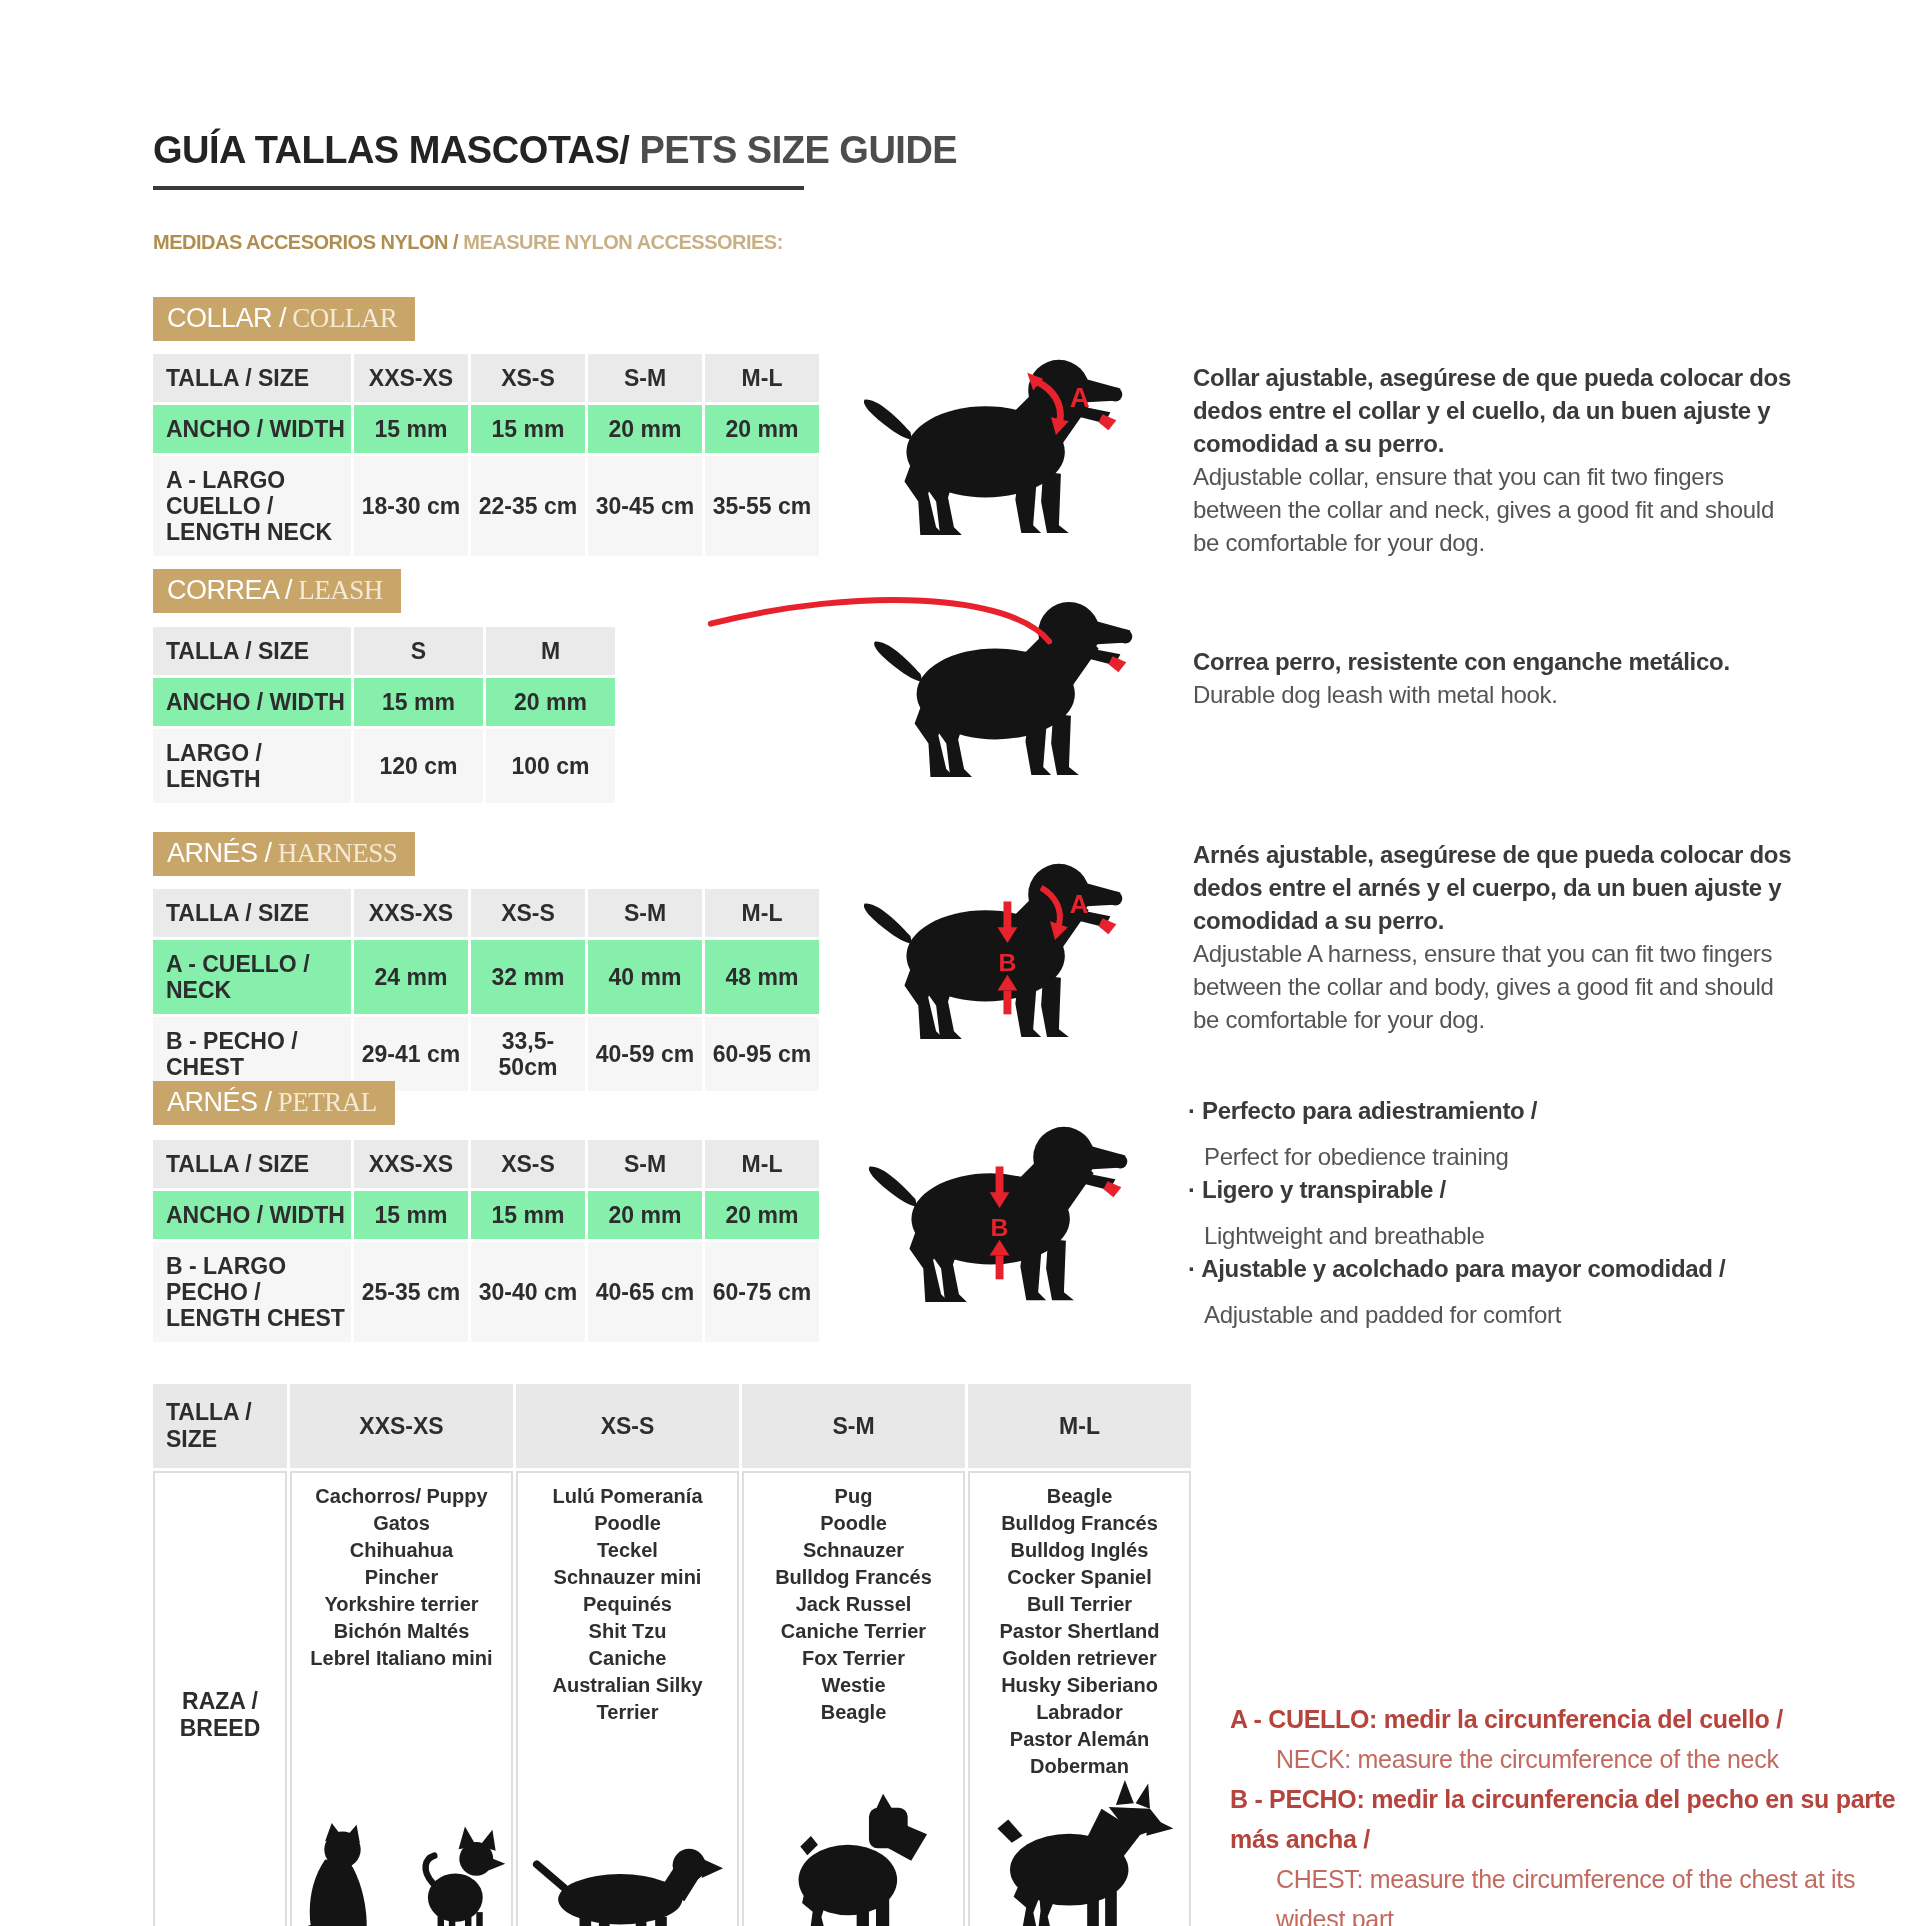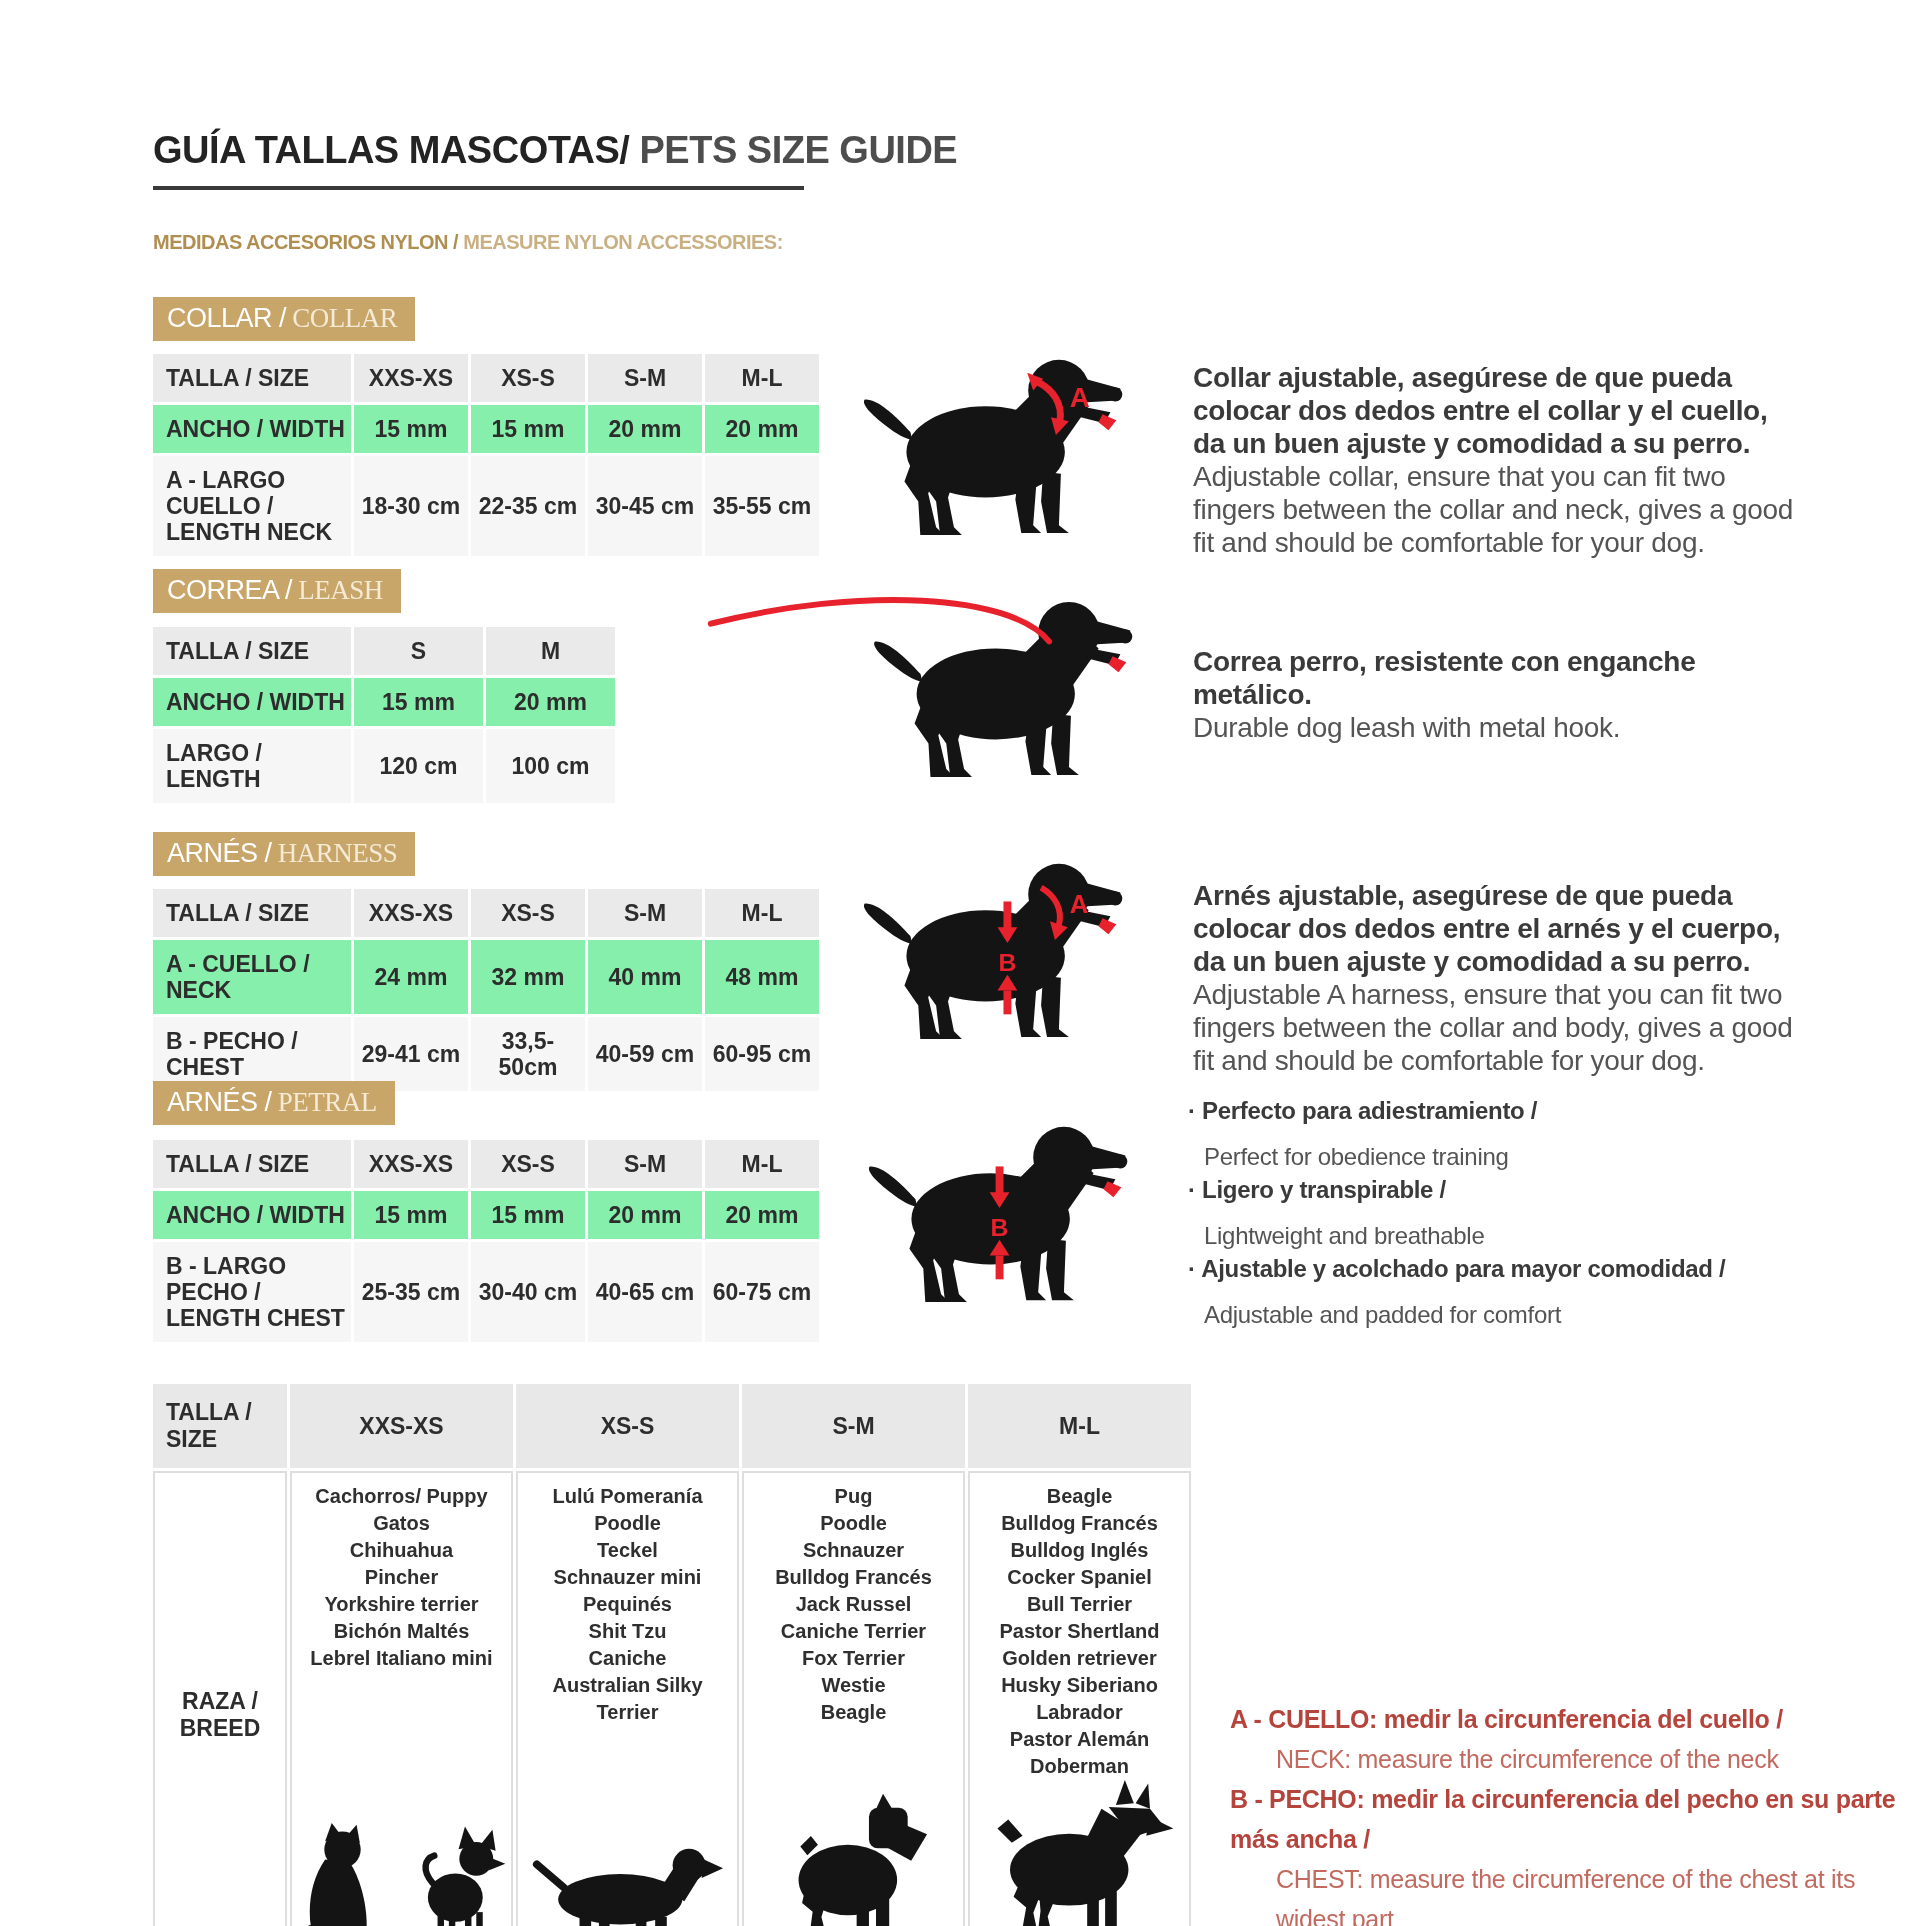--- a/index.html
+++ b/index.html
@@ -30,21 +30,21 @@
   
   table.size-table { position:absolute; border-collapse:separate; border-spacing:3px; table-layout:fixed; }
   table.size-table td { text-align:center; font-weight:700; font-size:23px; color:#2d2d2d;
                         padding:11px 4px; vertical-align:middle; line-height:26px; }
   table.size-table td.lbl { text-align:left; padding-left:13px; }
   tr.r-head td { background:#eaeaea; }
   tr.r-mid  td { background:#86efac; }
   tr.r-light td { background:#f6f6f6; }
 
   
-  .desc { position:absolute; width:609px; font-size:28px; line-height:33px; letter-spacing:-0.3px; }
+  .desc { position:absolute; width:609px; font-size:24px; line-height:33px; letter-spacing:-0.3px; }
   .desc .es { font-weight:700; color:#3a3a3a; display:block; }
   .desc .en { font-weight:400; color:#545454; display:block; }
 
   .bullets { position:absolute; width:634px; font-size:24px; line-height:33px; letter-spacing:-0.3px; }
   .bullet-es { font-weight:700; color:#3a3a3a; }
   .bullet-es::before { content:"· "; }
   .bullet-en { font-weight:400; color:#545454; padding-left:16px;margin-top:13px; }
 
   
   table.breed-table { position:absolute; border-collapse:separate; border-spacing:3px; table-layout:fixed; }
@@ -293,21 +293,21 @@
     <path d="M197,42 C211,50 219,64 215,80" stroke="#e8222d" stroke-width="6" fill="none"></path>
     <polygon points="206,76 224,82 211,95" fill="#e8222d"></polygon>
     <text x="226" y="68" fill="#e8222d" font-size="26" font-weight="bold">A</text>
     <line x1="163" y1="56" x2="163" y2="84" stroke="#e8222d" stroke-width="8"></line>
     <polygon points="153,82 173,82 163,98" fill="#e8222d"></polygon>
     <text x="163" y="126" text-anchor="middle" fill="#e8222d" font-size="25" font-weight="bold">B</text>
     <polygon points="153,146 173,146 163,130" fill="#e8222d"></polygon>
     <line x1="163" y1="146" x2="163" y2="170" stroke="#e8222d" stroke-width="8"></line>
   </svg>
 
-  <div class="desc" style="left:1193px; top:879px;">
+  <div class="desc" style="left:1193px; top:838px;">
     <span class="es">Arnés ajustable, asegúrese de que pueda colocar dos dedos entre el arnés y el cuerpo, da un buen ajuste y comodidad a su perro.</span>
     <span class="en">Adjustable A harness, ensure that you can fit two fingers between the collar and body, gives a good fit and should be comfortable for your dog.</span>
   </div>
 
   <div class="abs badge" style="left:153px; top:1081px;">
     <span class="b-es">ARNÉS /</span><span class="b-en"> PETRAL</span>
   </div>
 
   <table class="size-table" style="left:150px; top:1137px; width:671px;">
     <colgroup>

